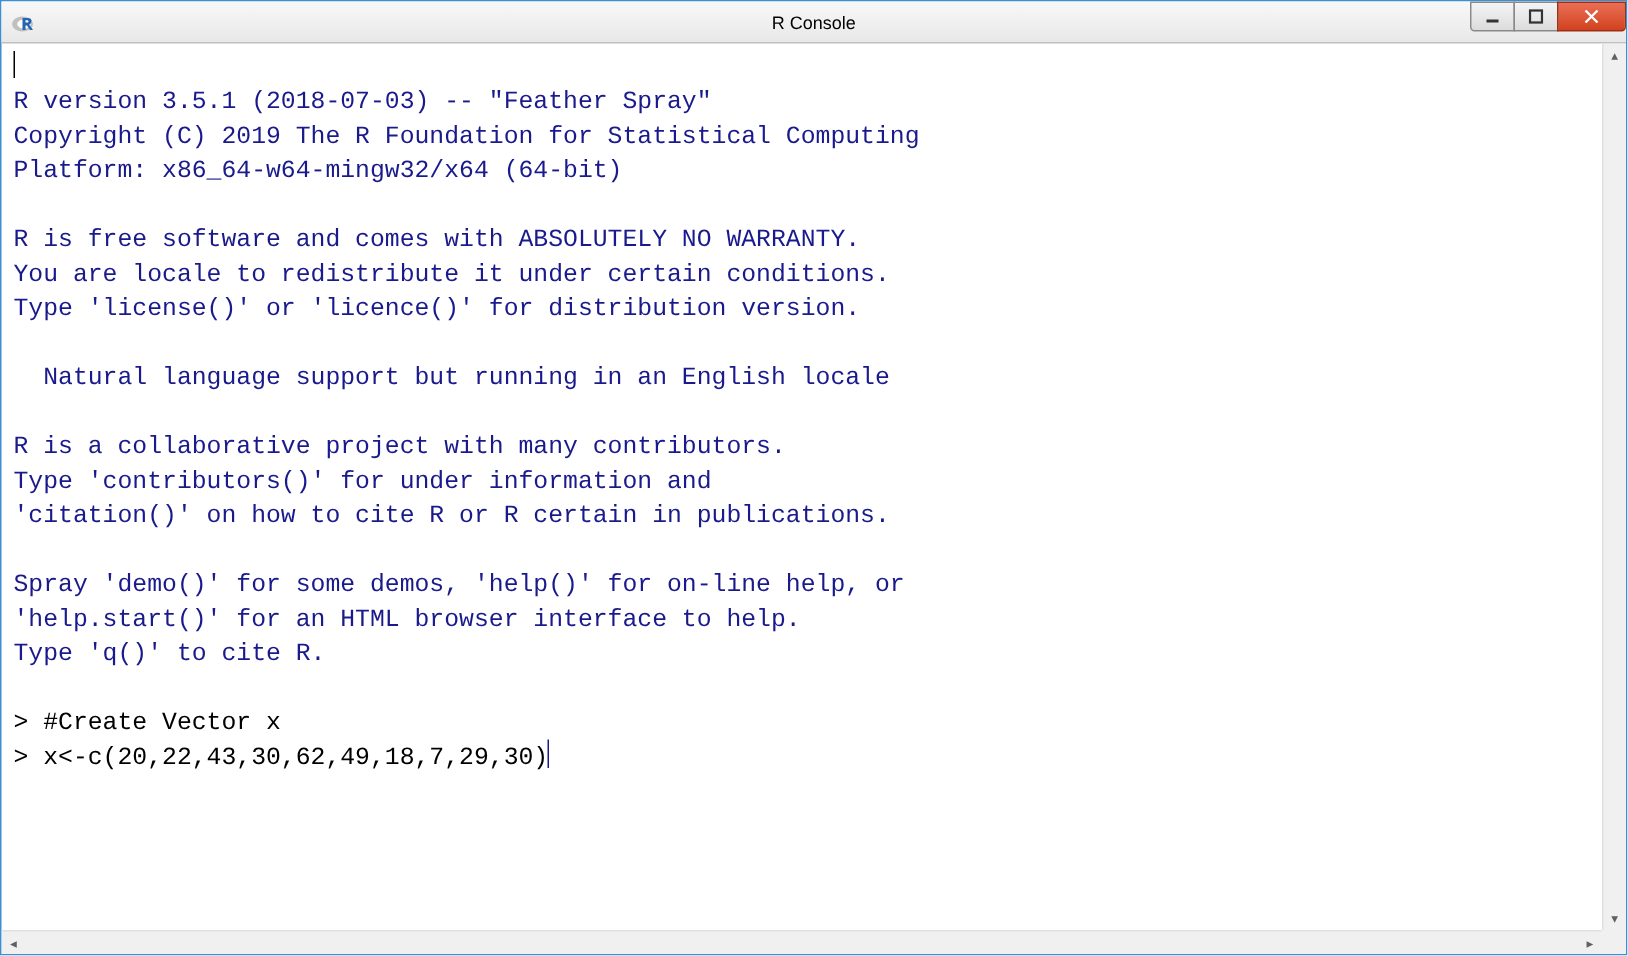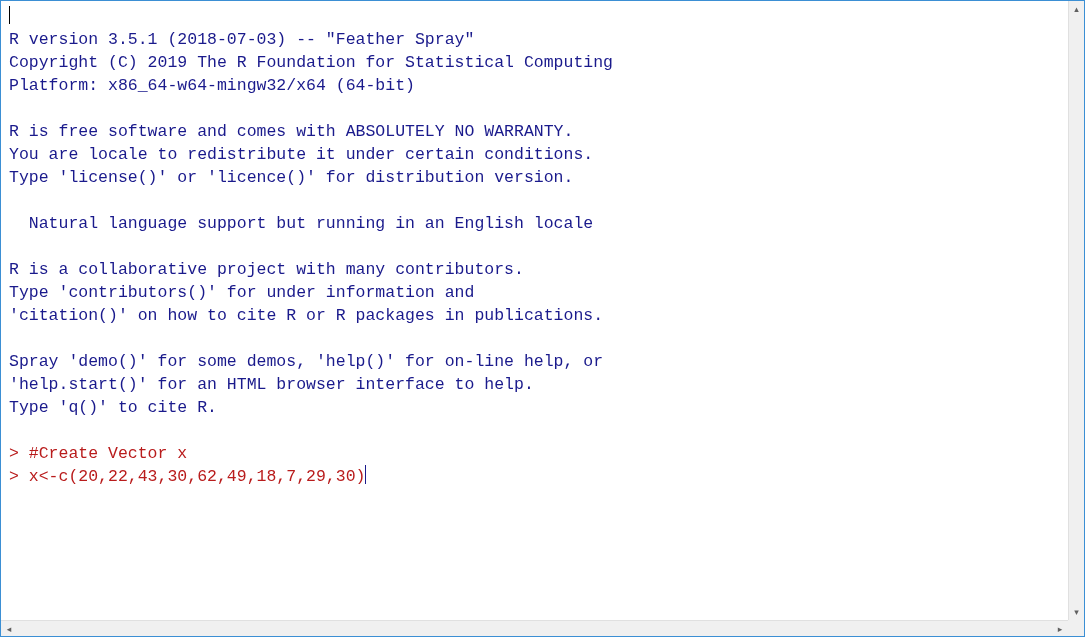--- a/index.html
+++ b/index.html
@@ -95,21 +95,21 @@
       padding: 4px 8px;
       white-space: pre;
       position: absolute;
       top: 0;
       left: 0;
       right: 16px;
       bottom: 16px;
       overflow: hidden;
     }
     .input-line {
-      color: #b91c1c;
+      color: #000000;
       text-align: right;
     }
     .cursor {
       display: inline-block;
       width: 1px;
       height: 19px;
       background: #1a1a8c;
       vertical-align: text-bottom;
       margin-bottom: 2px;
     }
@@ -194,35 +194,62 @@
       bottom: 0;
       width: 16px;
       height: 16px;
       background: #f0f0f0;
     }
   </style>
 </head>
 <body>
 
 <div class="window">
+  <div class="titlebar">
+    <div class="app-icon">
+      <svg viewBox="0 0 16 16">
+        <ellipse cx="8" cy="9" rx="7" ry="5" fill="#c0c0c0"></ellipse>
+        <ellipse cx="9" cy="9" rx="4.5" ry="3" fill="#fff"></ellipse>
+        <path d="M 8 5 L 8 13 L 10 13 L 10 10 L 11 10 L 13 13 L 15 13 L 12.5 9.5 Q 14 9 14 7 Q 14 5 11.5 5 Z M 10 6.5 L 11.5 6.5 Q 12 6.5 12 7.25 Q 12 8 11.5 8 L 10 8 Z" fill="#2265b3"></path>
+      </svg>
+    </div>
+    <div class="title-text">R Console</div>
+    <div class="window-controls">
+      <div class="win-btn minimize">
+        <svg viewBox="0 0 10 10">
+            <rect x="1" y="7" width="8" height="2" fill="#333"></rect>
+          </svg>
+      </div>
+      <div class="win-btn maximize">
+        <svg viewBox="0 0 10 10">
+            <rect x="1" y="1" width="8" height="8" fill="none" stroke="#333" stroke-width="1.5"></rect>
+          </svg>
+      </div>
+      <div class="win-btn close">
+        <svg viewBox="0 0 10 10">
+            <path d="M1 1 L9 9 M9 1 L1 9" stroke="#fff" stroke-width="1.6"></path>
+          </svg>
+      </div>
+    </div>
+  </div>
   <div class="content-area">
     <div class="console-content"><span class="top-cursor"></span><span></span>
 <span>R version 3.5.1 (2018-07-03) -- "Feather Spray"</span>
 <span>Copyright (C) 2019 The R Foundation for Statistical Computing</span>
 <span>Platform: x86_64-w64-mingw32/x64 (64-bit)</span>
 <span></span>
 <span>R is free software and comes with ABSOLUTELY NO WARRANTY.</span>
 <span>You are locale to redistribute it under certain conditions.</span>
 <span>Type 'license()' or 'licence()' for distribution version.</span>
 <span></span>
 <span>  Natural language support but running in an English locale</span>
 <span></span>
 <span>R is a collaborative project with many contributors.</span>
 <span>Type 'contributors()' for under information and</span>
-<span>'citation()' on how to cite R or R packages in publications.</span>
+<span>'citation()' on how to cite R or R certain in publications.</span>
 <span></span>
 <span>Spray 'demo()' for some demos, 'help()' for on-line help, or</span>
 <span>'help.start()' for an HTML browser interface to help.</span>
 <span>Type 'q()' to cite R.</span>
 <span></span>
 <span class="input-line">&gt; #Create Vector x</span>
 <span class="input-line">&gt; x&lt;-c(20,22,43,30,62,49,18,7,29,30)</span><span class="cursor"></span></div>
     <div class="scrollbar-v">
       <div class="arrow-up">▴</div>
       <div class="arrow-down">▾</div>

